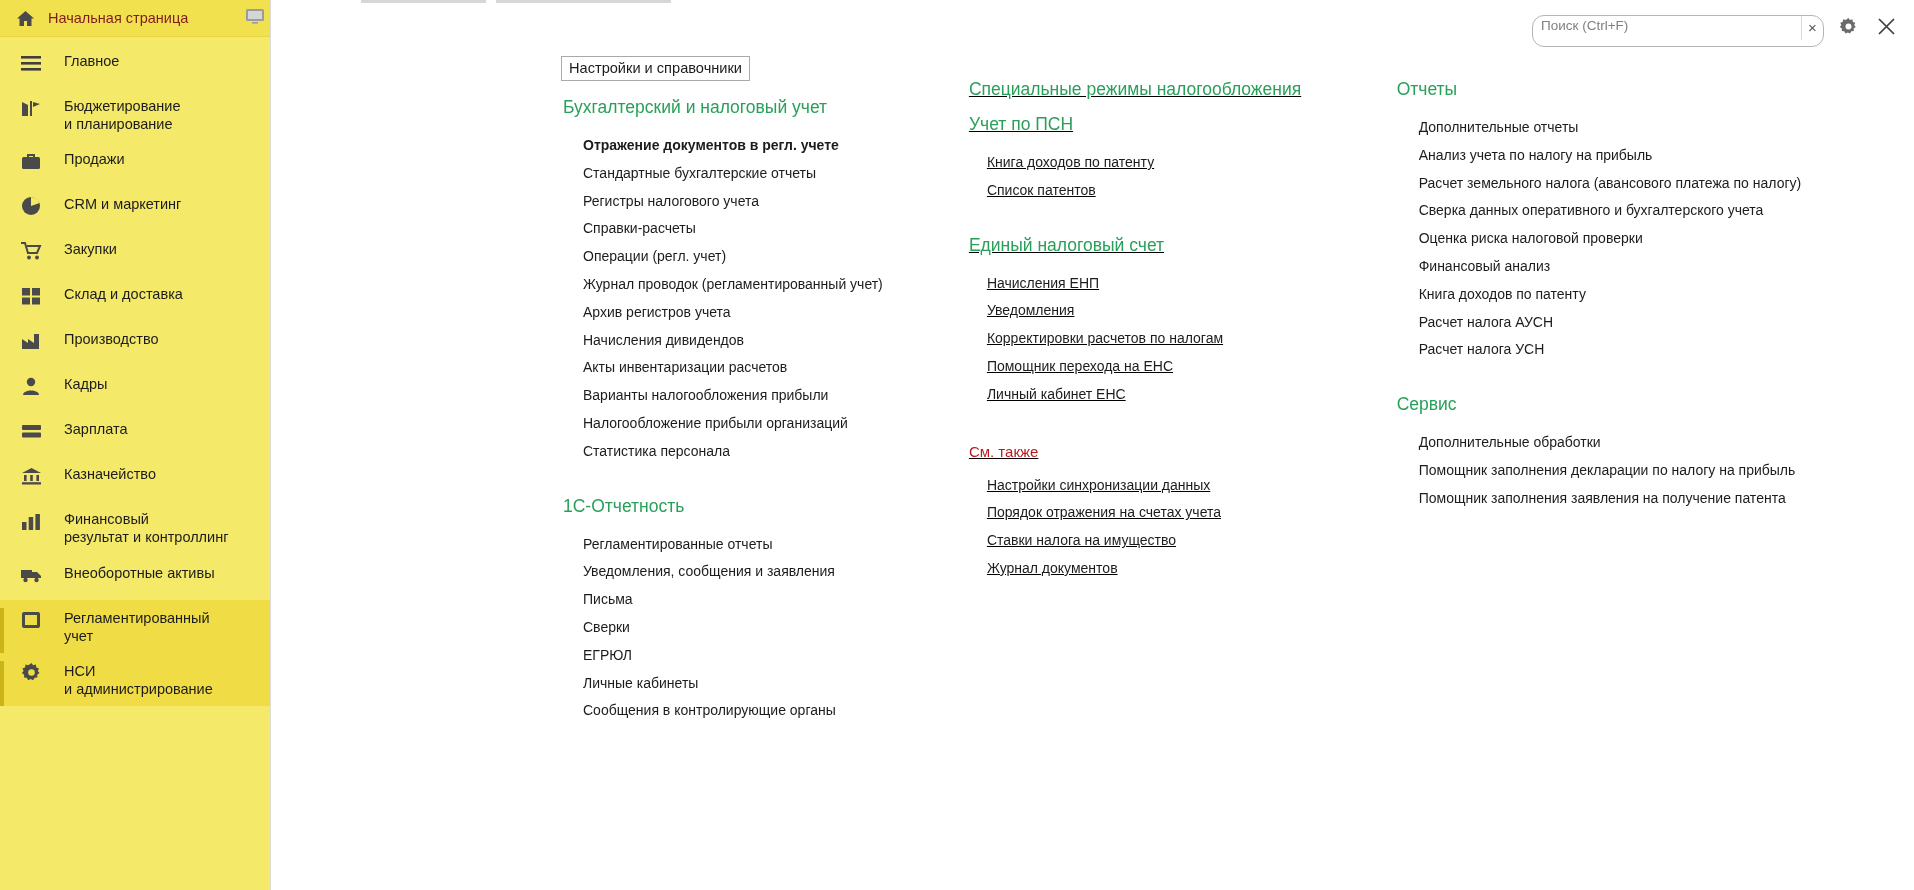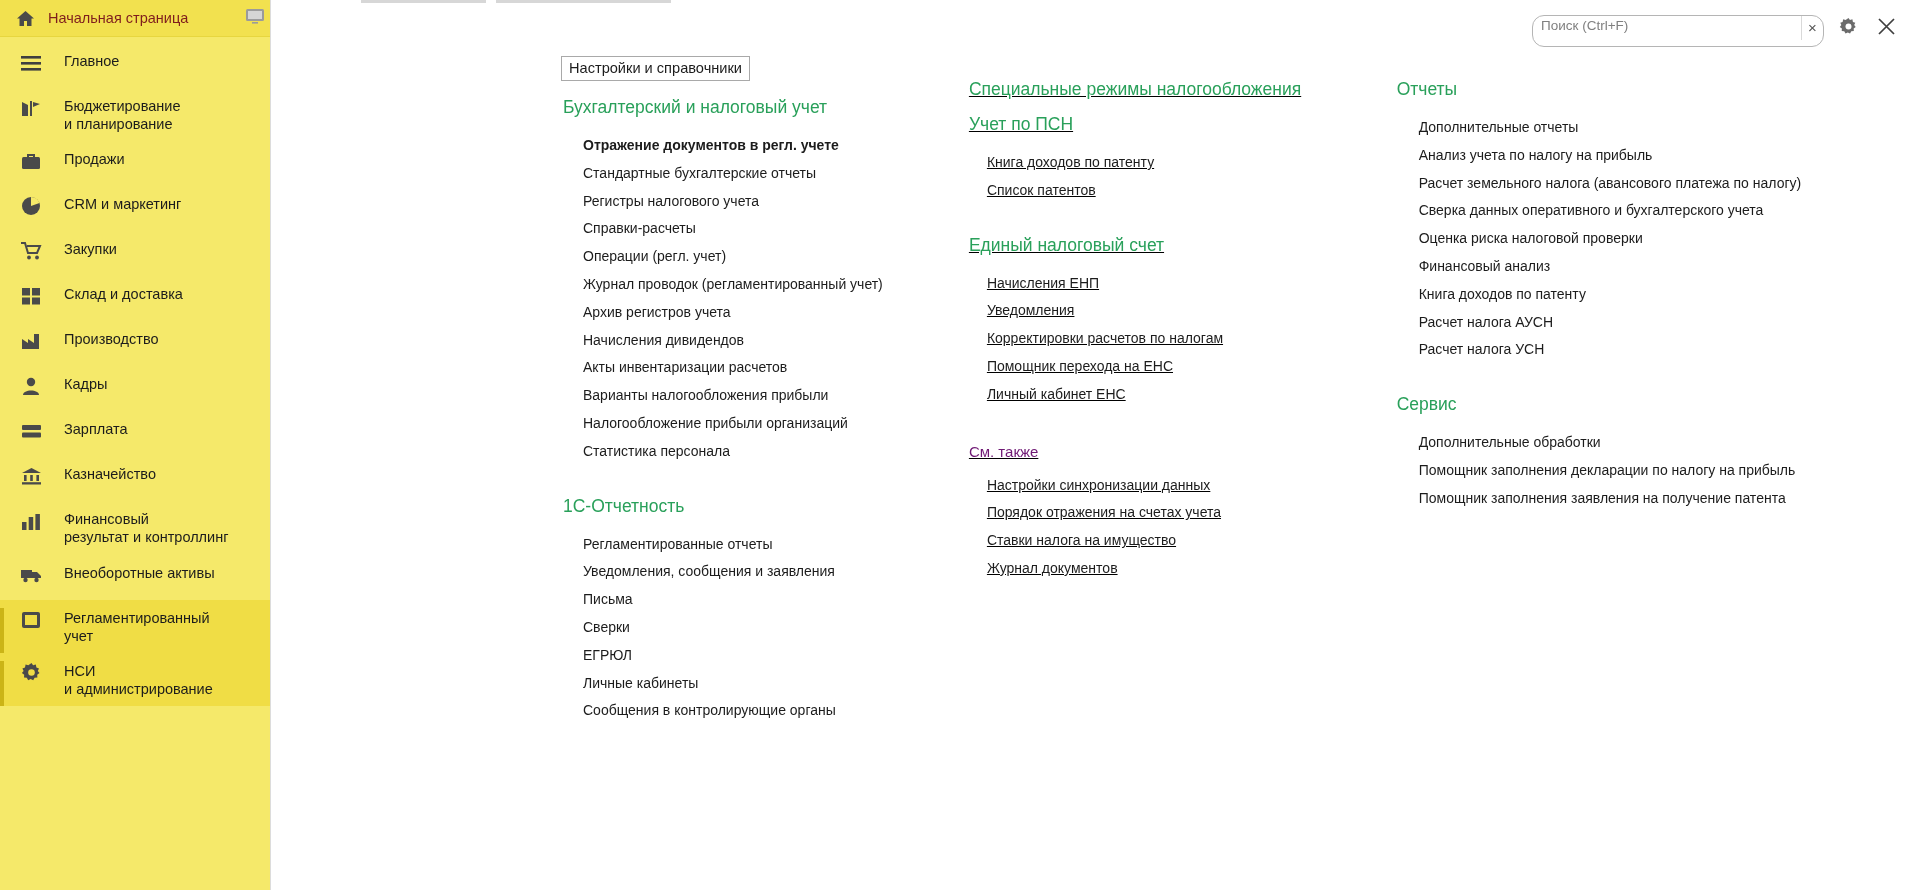--- a/index.html
+++ b/index.html
@@ -174,21 +174,21 @@
     margin: 0 0 14px 0;
     font-weight: normal;
     cursor: pointer;
   }
   .section-title.sub {
     margin-top: 2px;
   }
   .section-title.spaced-top { margin-top: 30px; }
   .plain-title {
     font-size: 15px;
-    color: #701a75;
+    color: #b91c1c;
     margin: 34px 0 12px 0;
   }
   ul.links {
     list-style: none;
     margin: 0 0 0 0;
     padding: 0;
   }
   ul.links li {
     font-size: 14px;
     color: #1c1c1c;

